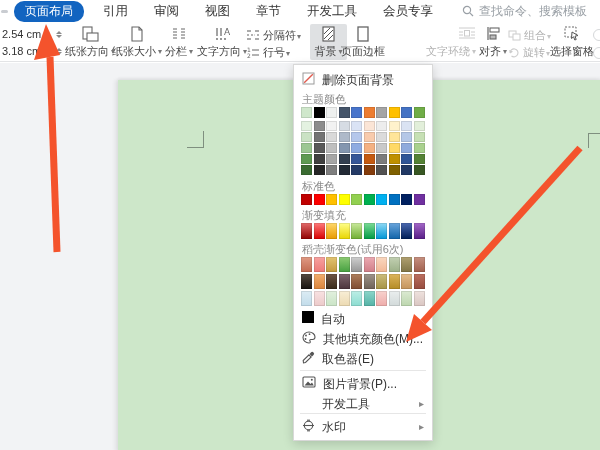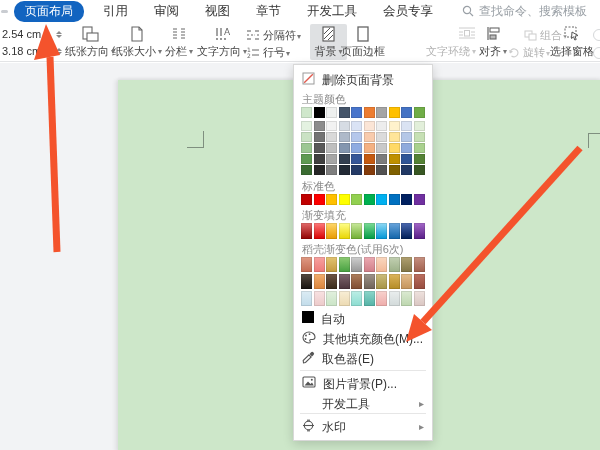--- a/index.html
+++ b/index.html
@@ -205,21 +205,21 @@
 
   <div class="bigbtn" style="left:478px;width:30px;">
     <svg width="15" height="15" viewBox="0 0 15 15">
         <line x1="2" y1="1" x2="2" y2="14" stroke="#666" stroke-width="1.2"></line>
         <rect x="4" y="2" width="9" height="4" fill="none" stroke="#666" stroke-width="1.1"></rect>
         <rect x="4" y="9" width="6" height="4" fill="#bbb" stroke="#666" stroke-width="1.1"></rect>
       </svg>
     <span class="lbl caret">对齐</span>
   </div>
 
-  <div class="smallbtn disabled" style="left:524px;top:5px;">
+  <div class="smallbtn disabled" style="left:508px;top:5px;">
     <svg width="13" height="11" viewBox="0 0 13 11">
         <rect x="1" y="1" width="7" height="6" fill="none" stroke="#888" stroke-width="1"></rect>
         <rect x="5" y="4" width="7" height="6" fill="#fff" stroke="#888" stroke-width="1"></rect>
       </svg>
     <span class="caret">组合</span>
   </div>
   <div class="smallbtn disabled" style="left:508px;top:22px;">
     <svg width="12" height="11" viewBox="0 0 12 11">
         <path d="M2 6 a4 4 0 1 1 1.5 3" fill="none" stroke="#888" stroke-width="1.1"></path>
         <path d="M1 3 L2.4 6.6 L5 4.5 Z" fill="#888"></path>

